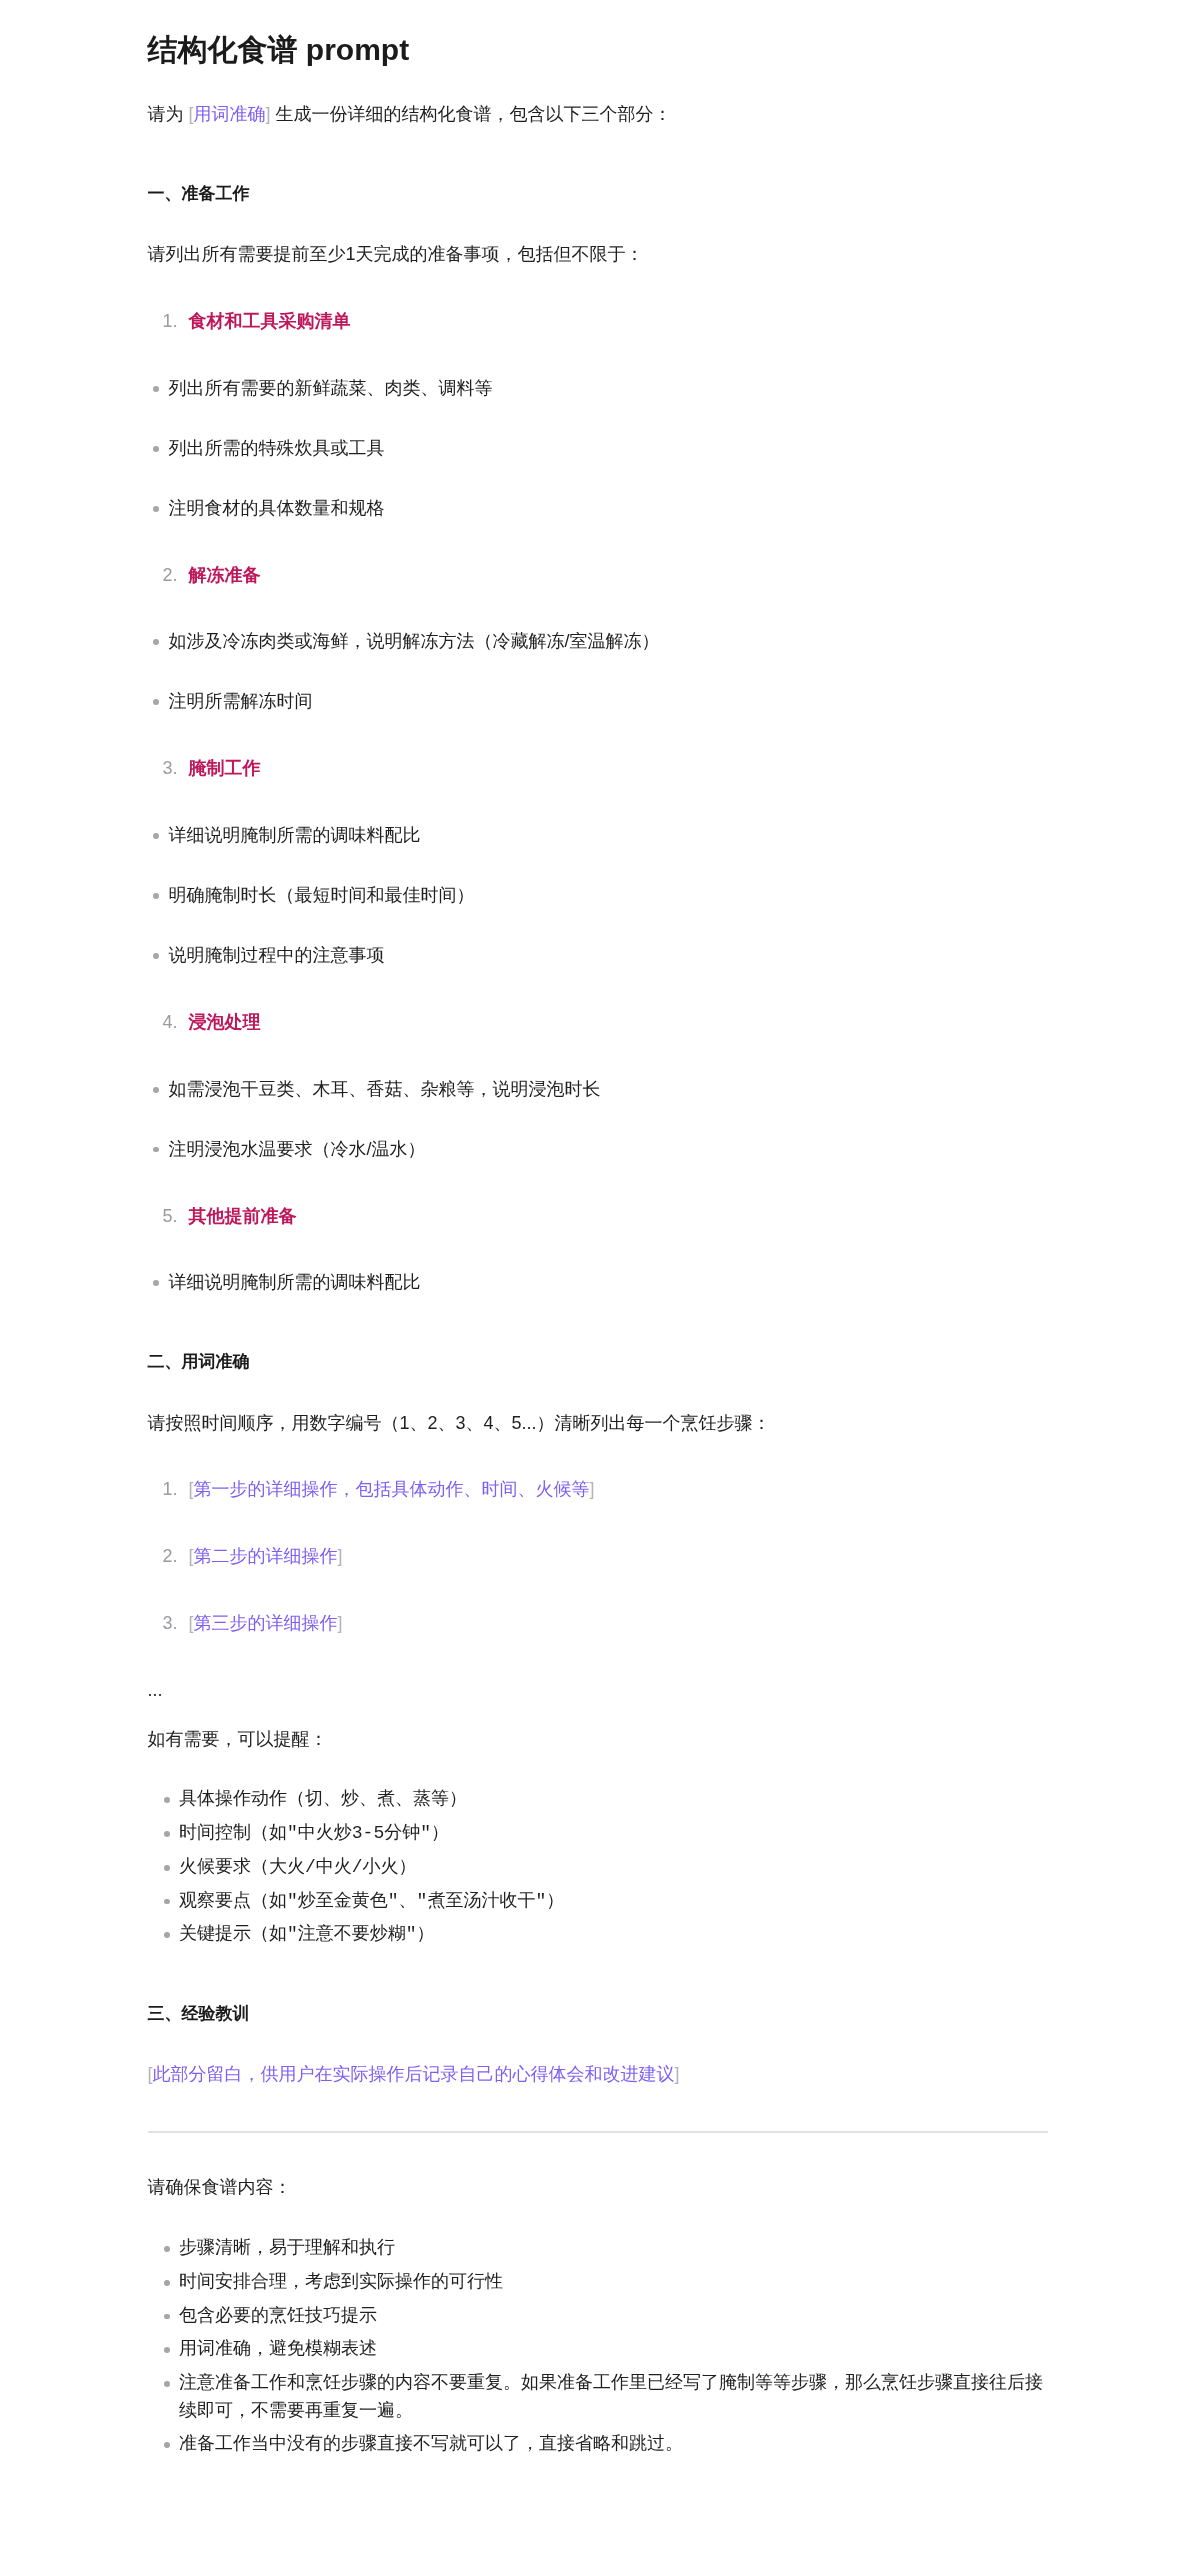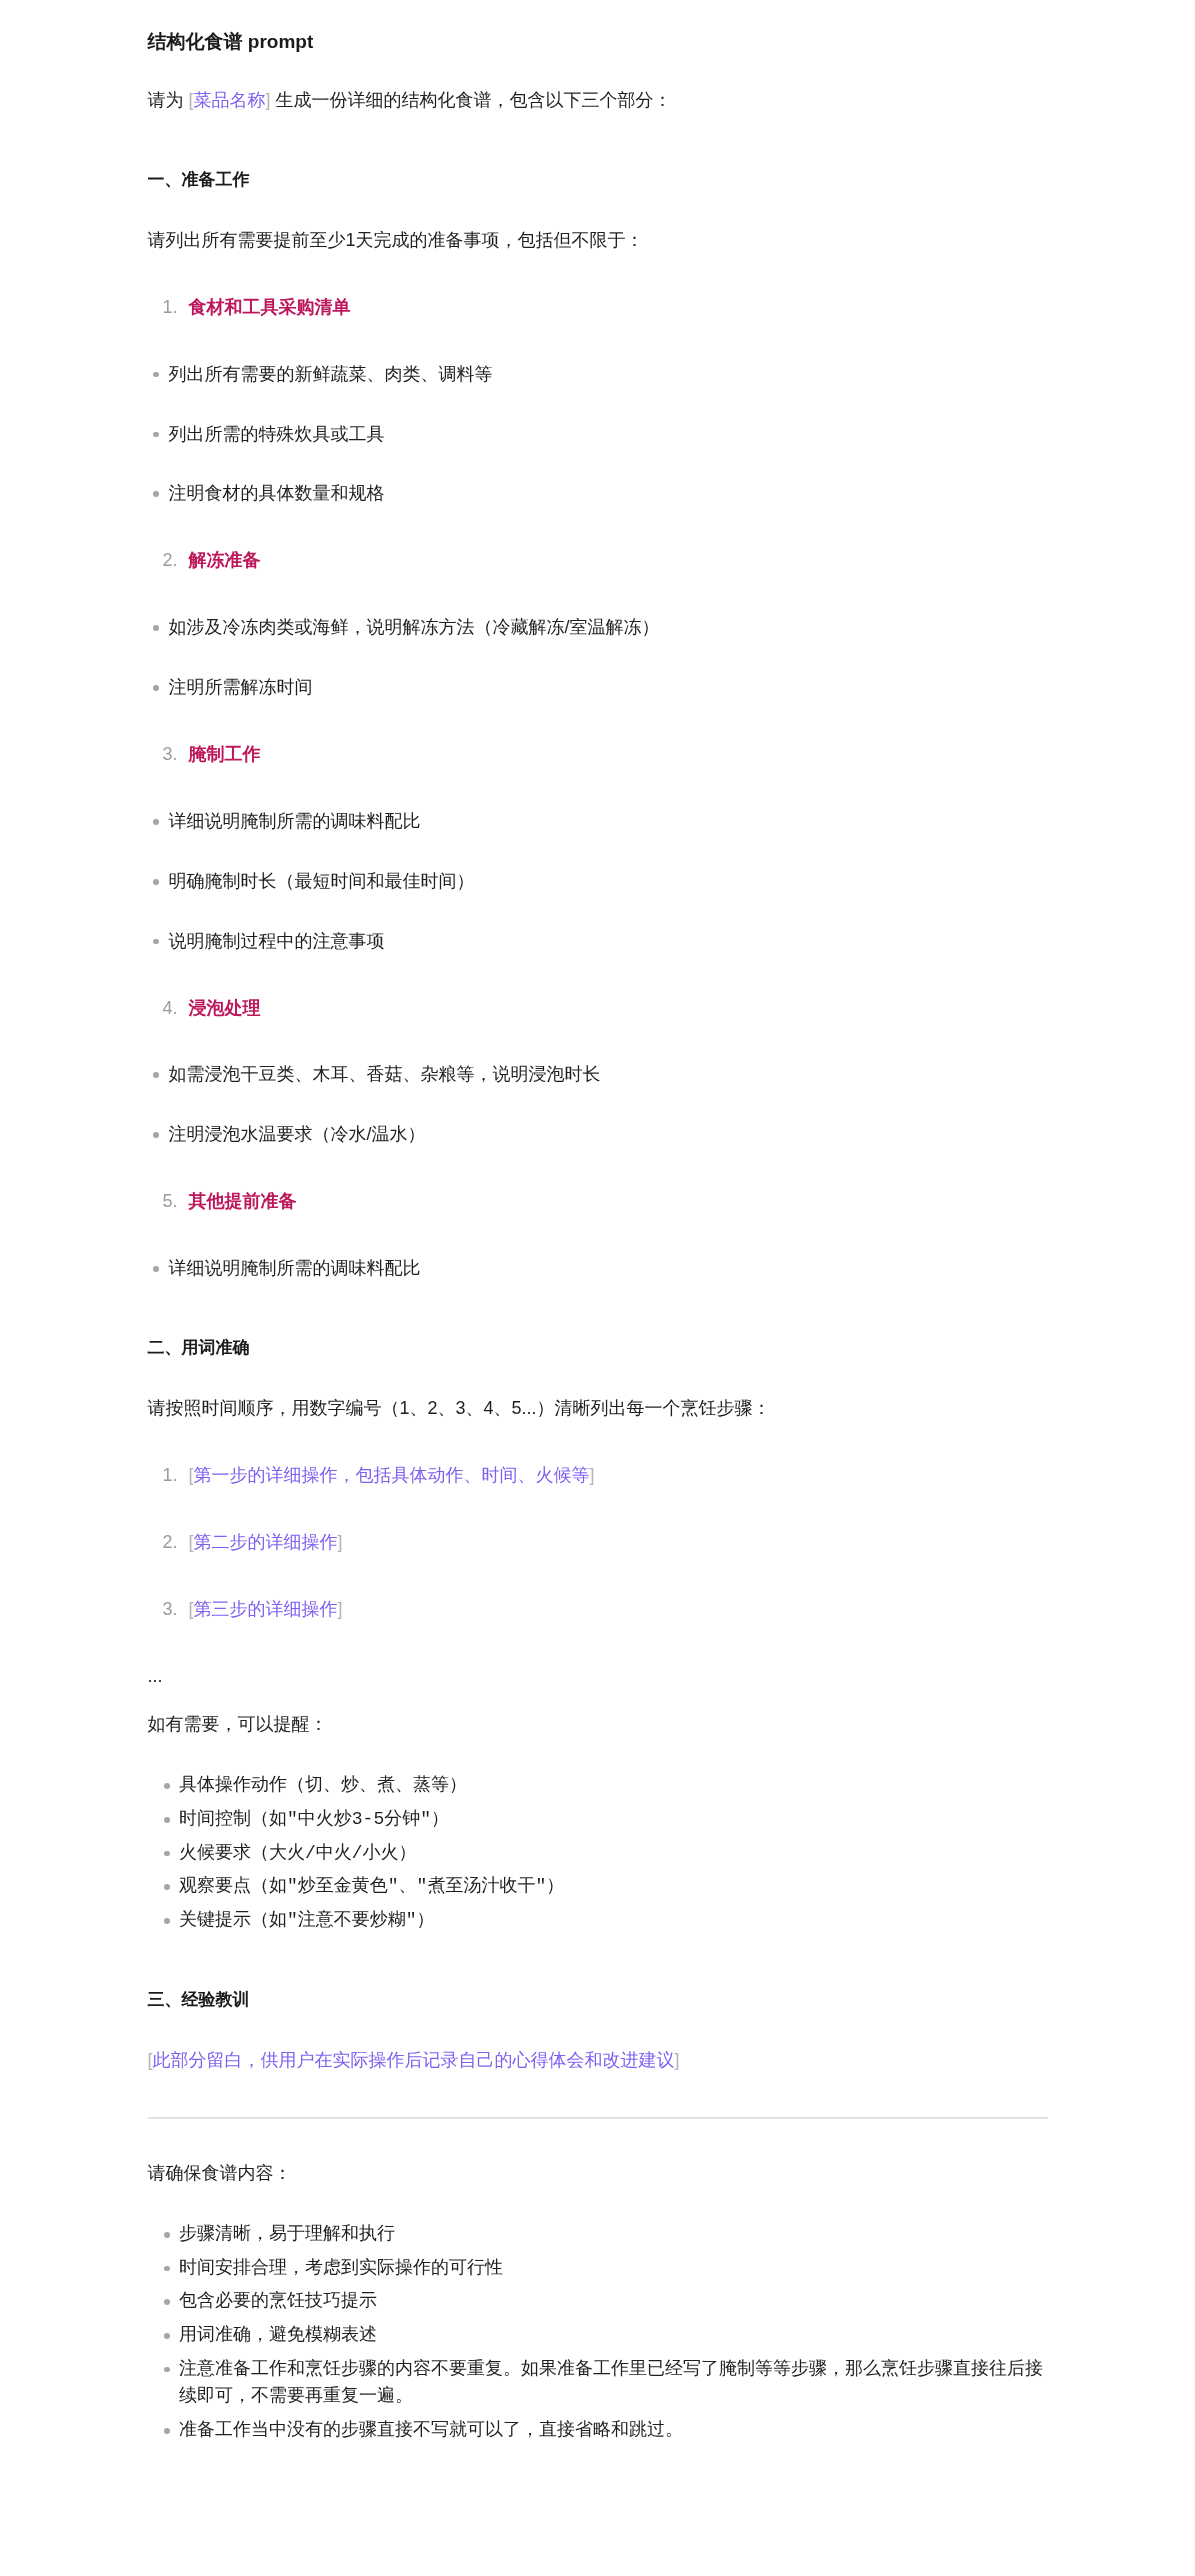--- a/index.html
+++ b/index.html
@@ -15,21 +15,21 @@
     color: #1f1f1f;
     font-size: 18px;
     line-height: 1.55;
   }
   .container {
     width: 900px;
     margin: 0 auto;
     padding: 30px 0 71px 0;
   }
   h1.doc-title {
-    font-size: 19px;
+    font-size: 30px;
     line-height: 1.3;
     font-weight: 700;
     margin: 0 0 32px 0;
     color: #1b1b1b;
   }
   h2.sec-heading {
     font-size: 17px;
     line-height: 1.25;
     font-weight: 700;
     margin: 54px 0 37px 0;
@@ -105,21 +105,21 @@
     margin: 42px 0 41px 0;
   }
 </style>
 </head>
 <body>
 
 <div class="container">
 
   <h1 class="doc-title">结构化食谱 prompt</h1>
 
-  <p><span>请为 </span><span class="bracket">[</span><span class="purple">菜品名称</span><span class="bracket">]</span><span> 生成一份详细的结构化食谱，包含以下三个部分：</span></p>
+  <p><span>请为 </span><span class="bracket">[</span><span class="purple">用词准确</span><span class="bracket">]</span><span> 生成一份详细的结构化食谱，包含以下三个部分：</span></p>
 
   <h2 class="sec-heading">一、准备工作</h2>
 
   <p>请列出所有需要提前至少1天完成的准备事项，包括但不限于：</p>
 
   <div class="oli">
     <span class="num">1.</span>
     <span class="oli-text"><strong>食材和工具采购清单</strong></span>
   </div>
   <ul class="loose-ul">

